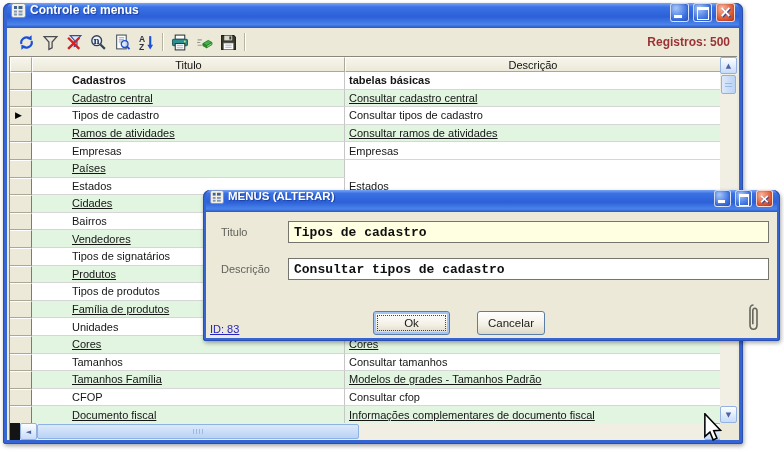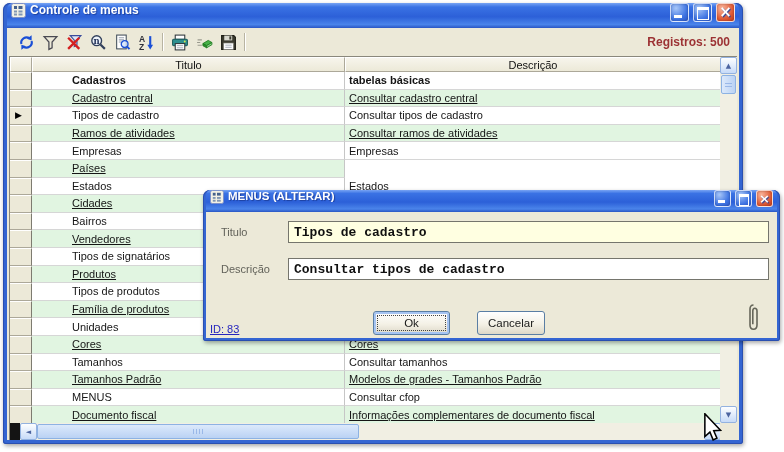--- a/index.html
+++ b/index.html
@@ -302,26 +302,26 @@
                 <div class="c1">Cores</div>
                 <div class="c2">Cores</div>
               </div>
               <div class="trow">
                 <div class="gutter"></div>
                 <div class="c1">Tamanhos</div>
                 <div class="c2">Consultar tamanhos</div>
               </div>
               <div class="trow alt">
                 <div class="gutter"></div>
-                <div class="c1">Tamanhos Padrão</div>
+                <div class="c1">Tamanhos Família</div>
                 <div class="c2">Modelos de grades - Tamanhos Padrão</div>
               </div>
               <div class="trow">
                 <div class="gutter"></div>
-                <div class="c1">MENUS</div>
+                <div class="c1">CFOP</div>
                 <div class="c2">Consultar cfop</div>
               </div>
               <div class="trow alt">
                 <div class="gutter"></div>
                 <div class="c1">Documento fiscal</div>
                 <div class="c2">Informações complementares de documento fiscal</div>
               </div>
             </div>
         </div>
 

